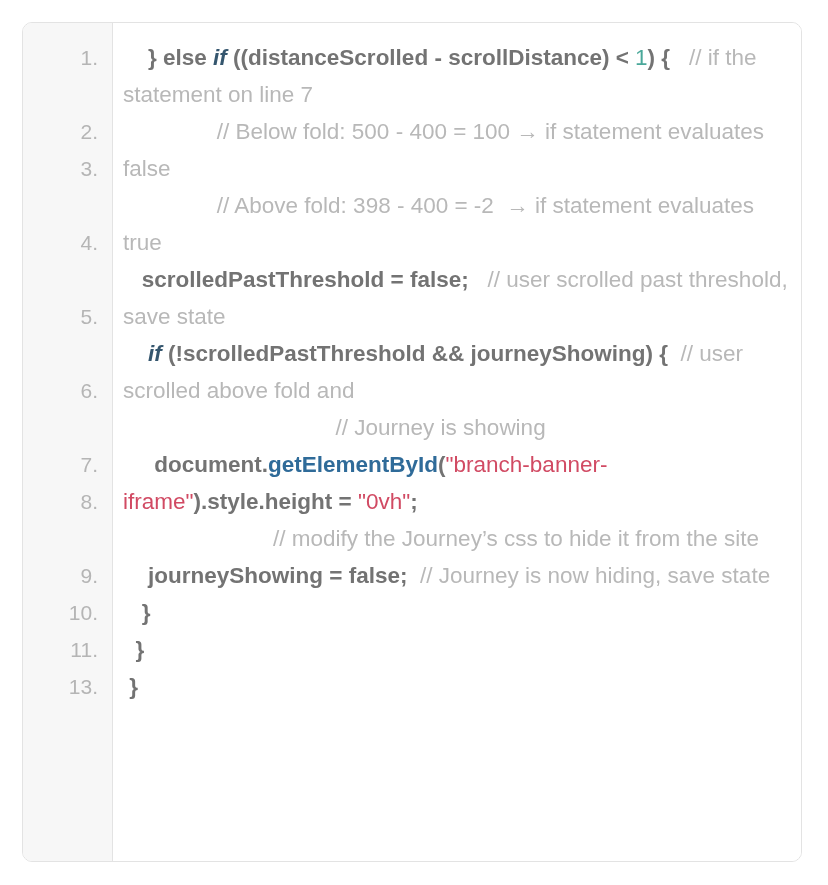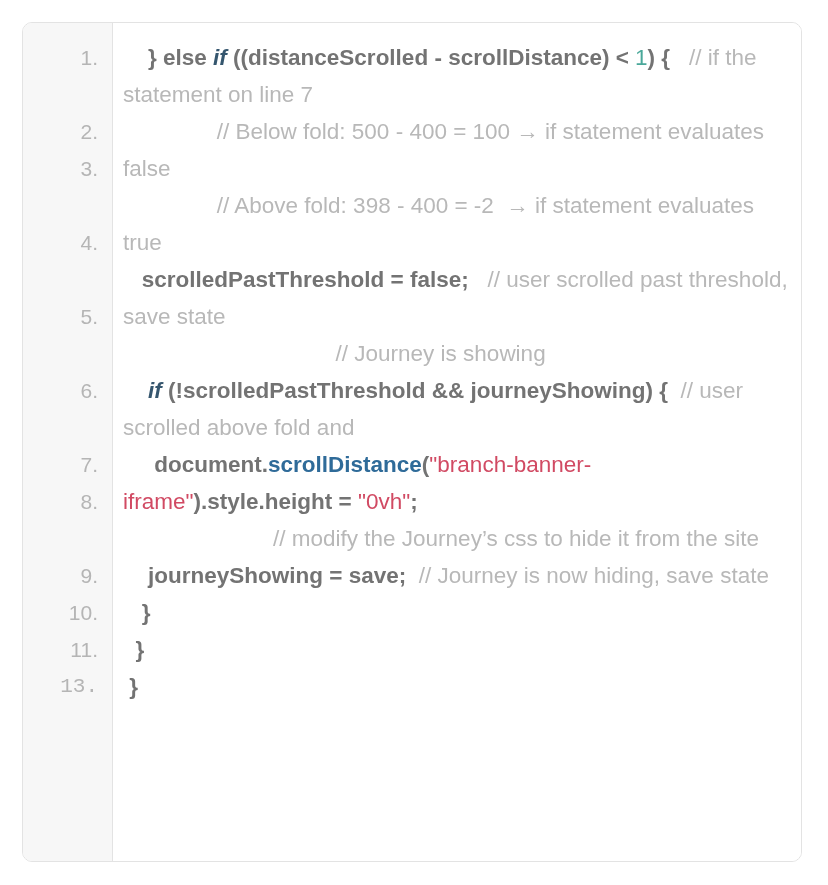--- a/index.html
+++ b/index.html
@@ -84,29 +84,29 @@
       <div class="ln" style="height: 37px; line-height: 37px;">2.</div>
       <div class="ln" style="height: 74px; line-height: 37px;">3.</div>
       <div class="ln" style="height: 74px; line-height: 37px;">4.</div>
       <div class="ln" style="height: 74px; line-height: 37px;">5.</div>
       <div class="ln" style="height: 74px; line-height: 37px;">6.</div>
       <div class="ln" style="height: 37px; line-height: 37px;">7.</div>
       <div class="ln" style="height: 74px; line-height: 37px;">8.</div>
       <div class="ln" style="height: 37px; line-height: 37px;">9.</div>
       <div class="ln" style="height: 37px; line-height: 37px;">10.</div>
       <div class="ln" style="height: 37px; line-height: 37px;">11.</div>
-      <div class="ln" style="height: 37px; line-height: 37px; font-family: Liberation Mono, monospace;">13.</div>
+      <div class="ln" style="height: 37px; line-height: 37px;">13.</div>
     </div>
   <div class="code-area" id="code-area">
       <div class="cl"><span class="tok-plain">    } else </span><span class="tok-kw">if</span><span class="tok-plain"> ((distanceScrolled - scrollDistance) &lt; </span><span class="tok-num">1</span><span class="tok-plain">) {   </span><span class="tok-com">// if the statement on line 7</span></div>
       <div class="cl"><span class="tok-plain">               </span><span class="tok-com">// Below fold: 500 - 400 = 100 → if statement evaluates false</span></div>
       <div class="cl"><span class="tok-plain">               </span><span class="tok-com">// Above fold: 398 - 400 = -2  → if statement evaluates true</span></div>
       <div class="cl"><span class="tok-plain">   scrolledPastThreshold = false;   </span><span class="tok-com">// user scrolled past threshold, save state</span></div>
+      <div class="cl"><span class="tok-plain">    </span><span class="tok-kw">if</span><span class="tok-plain"> (!scrolledPastThreshold &amp;&amp; journeyShowing) {  </span><span class="tok-com">// user scrolled above fold and</span></div>
       <div class="cl"><span class="tok-plain">                                  </span><span class="tok-com">// Journey is showing</span></div>
-      <div class="cl"><span class="tok-plain">    </span><span class="tok-kw">if</span><span class="tok-plain"> (!scrolledPastThreshold &amp;&amp; journeyShowing) {  </span><span class="tok-com">// user scrolled above fold and</span></div>
-      <div class="cl"><span class="tok-plain">     document.</span><span class="tok-fn">scrollDistance</span><span class="tok-plain">(</span><span class="tok-str">"branch-banner-iframe"</span><span class="tok-plain">).style.height = </span><span class="tok-str">"0vh"</span><span class="tok-plain">;</span></div>
+      <div class="cl"><span class="tok-plain">     document.</span><span class="tok-fn">getElementById</span><span class="tok-plain">(</span><span class="tok-str">"branch-banner-iframe"</span><span class="tok-plain">).style.height = </span><span class="tok-str">"0vh"</span><span class="tok-plain">;</span></div>
       <div class="cl"><span class="tok-plain">                        </span><span class="tok-com">// modify the Journey’s css to hide it from the site</span></div>
-      <div class="cl"><span class="tok-plain">    journeyShowing = save;  </span><span class="tok-com">// Journey is now hiding, save state</span></div>
+      <div class="cl"><span class="tok-plain">    journeyShowing = false;  </span><span class="tok-com">// Journey is now hiding, save state</span></div>
       <div class="cl"><span class="tok-plain">   }</span></div>
       <div class="cl"><span class="tok-plain">  }</span></div>
       <div class="cl"><span class="tok-plain"> }</span></div>
     </div>
 </div>
 
 </body></html>

